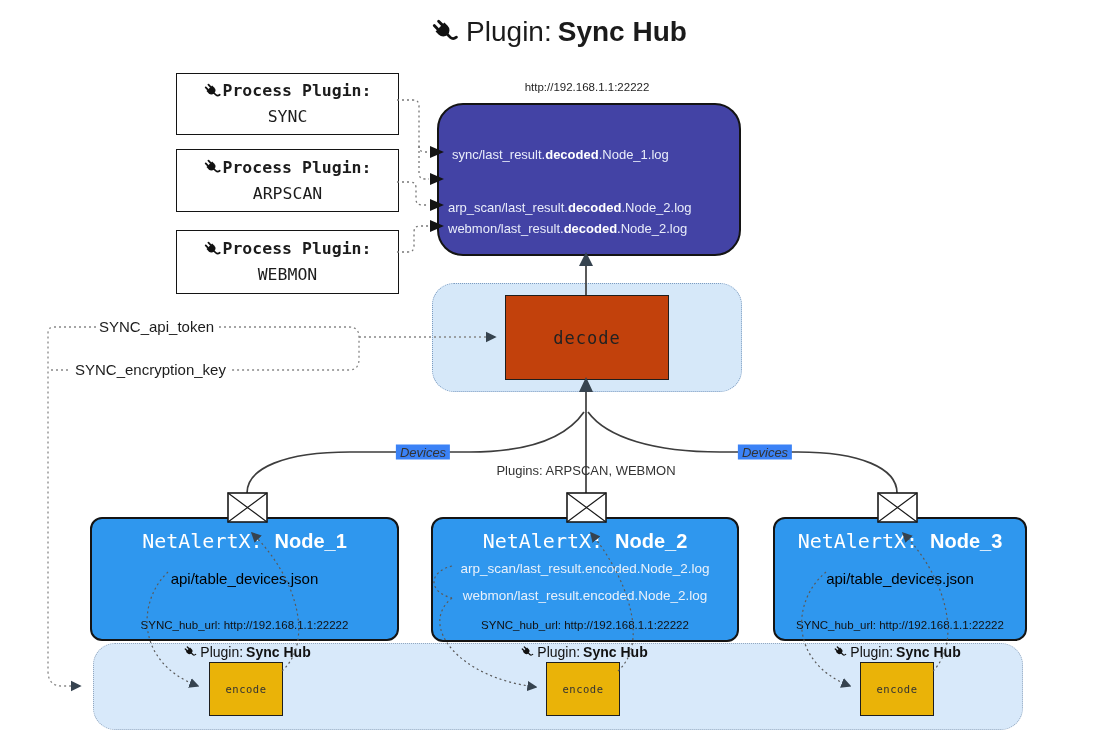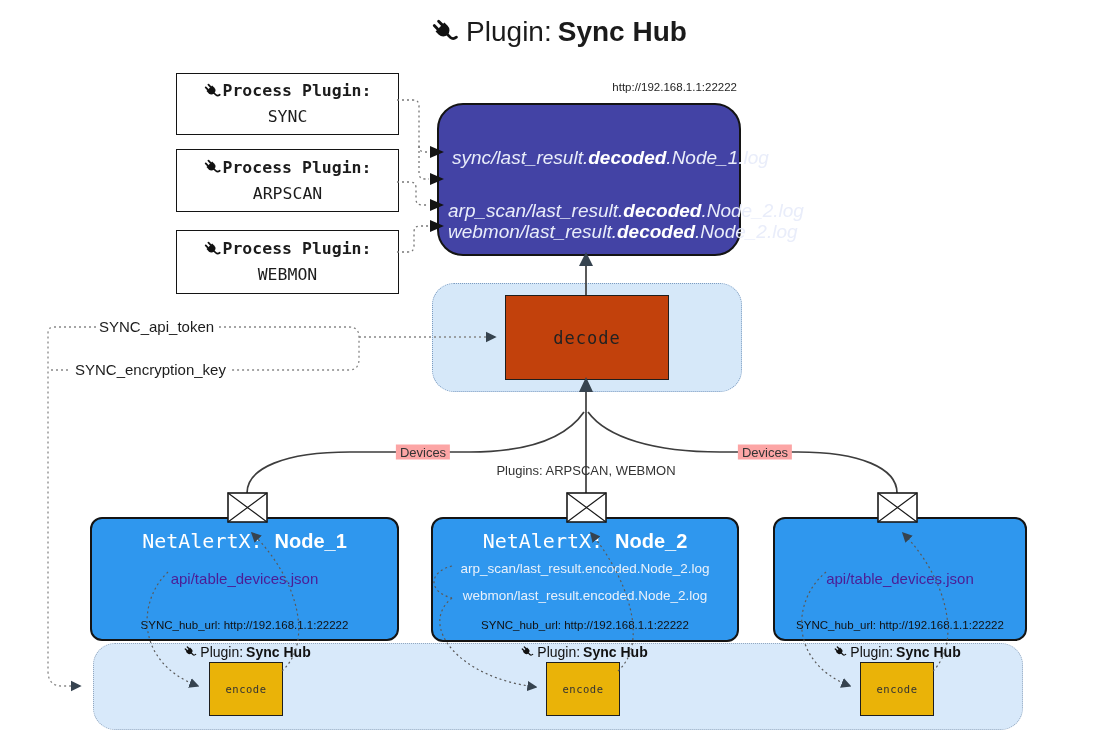--- a/index.html
+++ b/index.html
@@ -22,54 +22,54 @@
   }
   .page-title b{font-weight:700;}
   
   .pbox{
     left:176px;width:221px;background:#fff;border:1.8px solid #141414;z-index:2;
     display:flex;flex-direction:column;align-items:center;justify-content:center;
     font-family:"DejaVu Sans Mono",monospace;font-size:16.5px;color:#1c1c1c;line-height:1.55;
   }
   .pbox .l1{display:flex;align-items:center;gap:0;font-weight:bold;}
   
-  .hub-url{left:437px;top:81px;width:300px;text-align:right;font-size:11.5px;color:#1f1f1f;z-index:2;}
+  .hub-url{left:437px;top:81px;width:300px;text-align:center;font-size:11.5px;color:#1f1f1f;z-index:2;}
   .hub{
     left:437px;top:103px;width:300px;height:149px;background:var(--hub-fill);
     border:2px solid #141414;border-radius:26px;z-index:2;
   }
   .hub-title{position:absolute;left:0;top:10px;width:100%;text-align:center;color:#fff;font-size:20px;}
   .mono-part{font-family:"DejaVu Sans Mono",monospace;font-weight:400;}
   .bold-part{font-family:"Liberation Sans",sans-serif;font-weight:700;}
   .hub-line{
-    position:absolute;left:13px;width:282px;font-size:19px;color:#e9edfa;white-space:nowrap;font-style:italic;
+    position:absolute;left:13px;width:282px;font-size:13px;color:#e9edfa;white-space:nowrap;
   }
   .hub-line b{color:#ffffff;}
   
   .decode-panel{
     left:432px;top:283px;width:308px;height:107px;background:var(--panel-fill);
     border:1.6px dotted #7d9cc0;border-radius:22px;z-index:1;
   }
   .decode-box{
     left:505px;top:295px;width:162px;height:83px;background:#c2410c;border:1.8px solid #1e1e1e;z-index:2;
     display:flex;align-items:center;justify-content:center;
     font-family:"DejaVu Sans Mono",monospace;font-size:17px;color:#222;letter-spacing:1px;
   }
   
   .keylbl{font-size:15px;color:#1c1c1c;background:#fff;padding:0 3px;z-index:6;white-space:nowrap;}
   
   .conlbl{font-size:13px;color:#333;z-index:6;transform:translate(-50%,-50%);white-space:nowrap;}
-  .conlbl.bg{background:#fca5a5;padding:0 4px;}
+  .conlbl.bg{background:#3b82f6;padding:0 4px;font-style:italic;}
   
   .node{
     background:var(--node-fill);border:2px solid #141414;border-radius:12px;z-index:2;
   }
   .node-title{position:absolute;left:0;top:10px;width:100%;text-align:center;color:#fff;font-size:20px;white-space:nowrap;}
   .node-line{position:absolute;left:0;width:100%;text-align:center;color:#e9f1fb;font-size:13.5px;white-space:nowrap;}
-  .node-line.api{font-size:15px;color:#4c1d95;}
+  .node-line.api{font-size:15px;color:#000000;}
   .node-footer{position:absolute;left:0;top:100px;width:100%;text-align:center;color:#101010;font-size:11.5px;white-space:nowrap;}
   
   .sync-bar{
     left:93px;top:643px;width:928px;height:85px;background:#d8e9fa;
     border:1.6px dotted #94a8bf;border-radius:22px;z-index:1;
   }
   .enc-label{
     top:644px;display:flex;align-items:center;gap:3px;transform:translateX(-50%);
     font-size:14px;color:#111;z-index:2;white-space:nowrap;
   }
@@ -169,20 +169,23 @@
   <div class="abs node" style="left:431px;top:517px;width:304px;height:121px;">
     <div class="node-title">
       <span class="mono-part">NetAlertX: </span><span class="bold-part">Node_2</span>
     </div>
     <div class="node-line" style="top:42px;">arp_scan/last_result.encoded.Node_2.log</div>
     <div class="node-line" style="top:69px;">webmon/last_result.encoded.Node_2.log</div>
     <div class="node-footer">SYNC_hub_url: http://192.168.1.1:22222</div>
   </div>
 
   <div class="abs node" style="left:773px;top:517px;width:250px;height:120px;">
+    <div class="node-title">
+      <span class="mono-part">NetAlertX: </span><span class="bold-part">Node_3</span>
+    </div>
     <div class="node-line api" style="top:51px;">api/table_devices.json</div>
     <div class="node-footer">SYNC_hub_url: http://192.168.1.1:22222</div>
   </div>
 
   <div class="abs sync-bar"></div>
 
   <div class="abs enc-label" style="left:247px;">
     <svg class="plug" width="14" height="14">
         <use href="#plug"></use>
       </svg>

